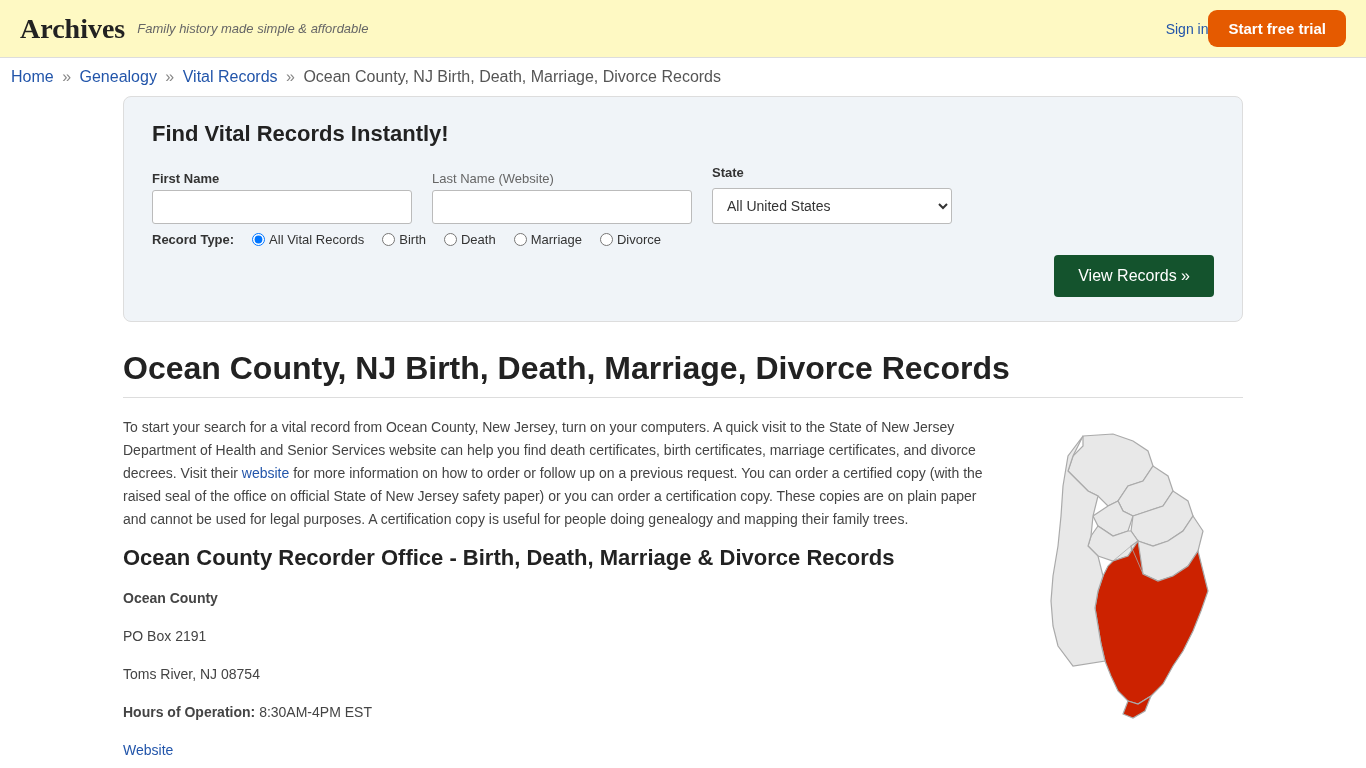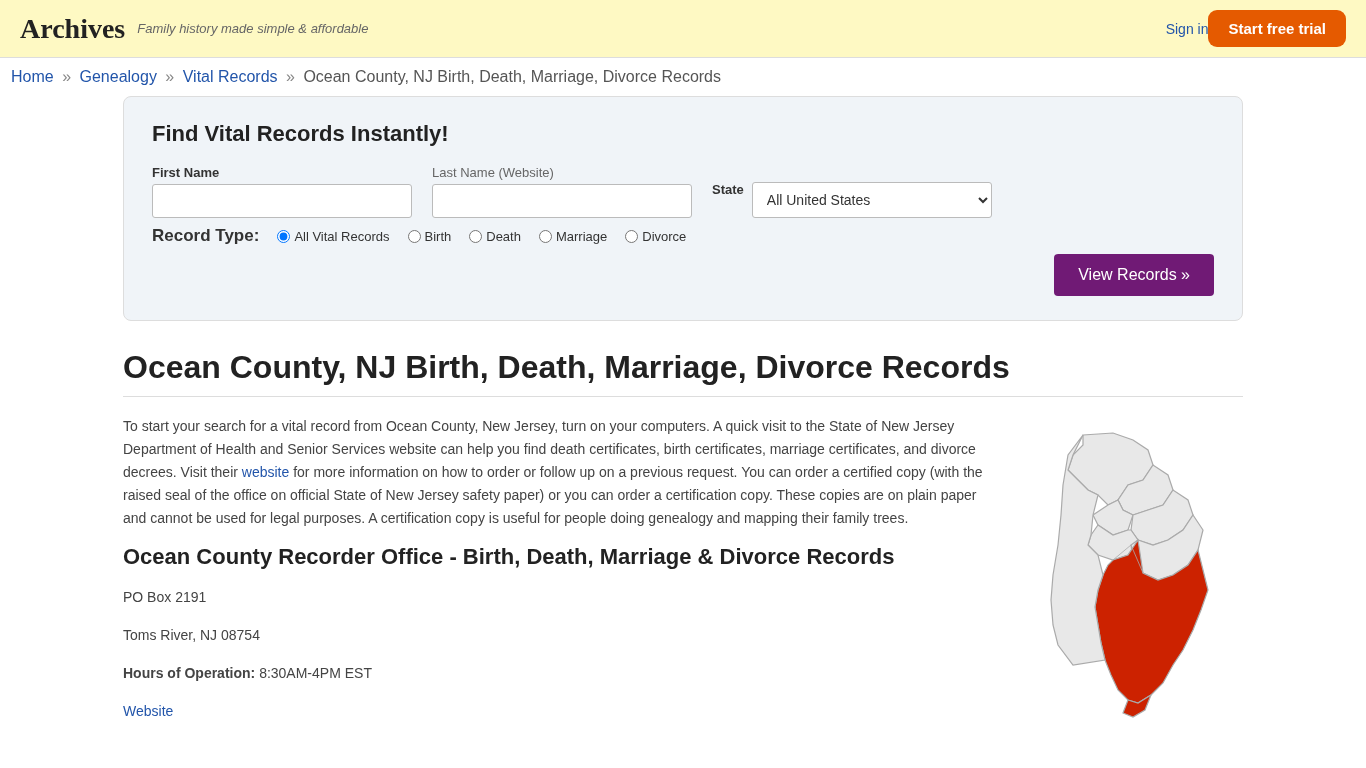--- a/index.html
+++ b/index.html
@@ -71,37 +71,37 @@
     }
     .field-group-state select {
       border: 1px solid #bbb;
       border-radius: 3px;
       padding: 8px 10px;
       font-size: 14px;
       background: #fff;
       width: 240px;
       color: #333;
     }
-    .field-group-state { display: flex; gap: 8px; flex: 1; }
+    .field-group-state { display: flex; flex-direction: column; gap: 8px; flex: 1; }
     .field-group-state label { font-size: 13px; font-weight: bold; color: #333; }
 
     .record-type-row {
       display: flex;
       align-items: center;
       gap: 18px;
       margin-bottom: 4px;
       flex-wrap: wrap;
     }
-    .record-type-row .rt-label { font-weight: bold; font-size: 17px; }
+    .record-type-row .rt-label { font-weight: bold; font-size: 13px; }
     .record-type-row label { display: flex; align-items: center; gap: 4px; font-size: 13px; cursor: pointer; }
     .record-type-row input[type="radio"] { cursor: pointer; }
 
     .search-actions { display: flex; justify-content: flex-end; margin-top: 8px; }
     .btn-view-records {
-      background: #701a75;
+      background: #14532d;
       color: #fff;
       border: none;
       padding: 12px 24px;
       border-radius: 4px;
       font-size: 16px;
       cursor: pointer;
     }
 
     
     .page-title {
@@ -209,20 +209,21 @@
 
   <div class="content-area">
     <div class="content-text">
       <p>
         To start your search for a vital record from Ocean County, New Jersey, turn on your computers. A quick visit to the State of New Jersey Department of Health and Senior Services website can help you find death certificates, birth certificates, marriage certificates, and divorce decrees. Visit their <a href="#">website</a> for more information on how to order or follow up on a previous request. You can order a certified copy (with the raised seal of the office on official State of New Jersey safety paper) or you can order a certification copy. These copies are on plain paper and cannot be used for legal purposes. A certification copy is useful for people doing genealogy and mapping their family trees.
       </p>
 
       <h2 class="section-subtitle">Ocean County Recorder Office - Birth, Death, Marriage &amp; Divorce Records</h2>
 
       <div class="address-block">
+        <p class="county-name">Ocean County</p>
         <p>PO Box 2191</p>
         <p>Toms River, NJ 08754</p>
         <p>
           <strong>Hours of Operation:</strong>&nbsp;<span>8:30AM-4PM EST</span>
         </p>
         <p><a href="#">Website</a></p>
       </div>
     </div>
 
     <div class="nj-map">

